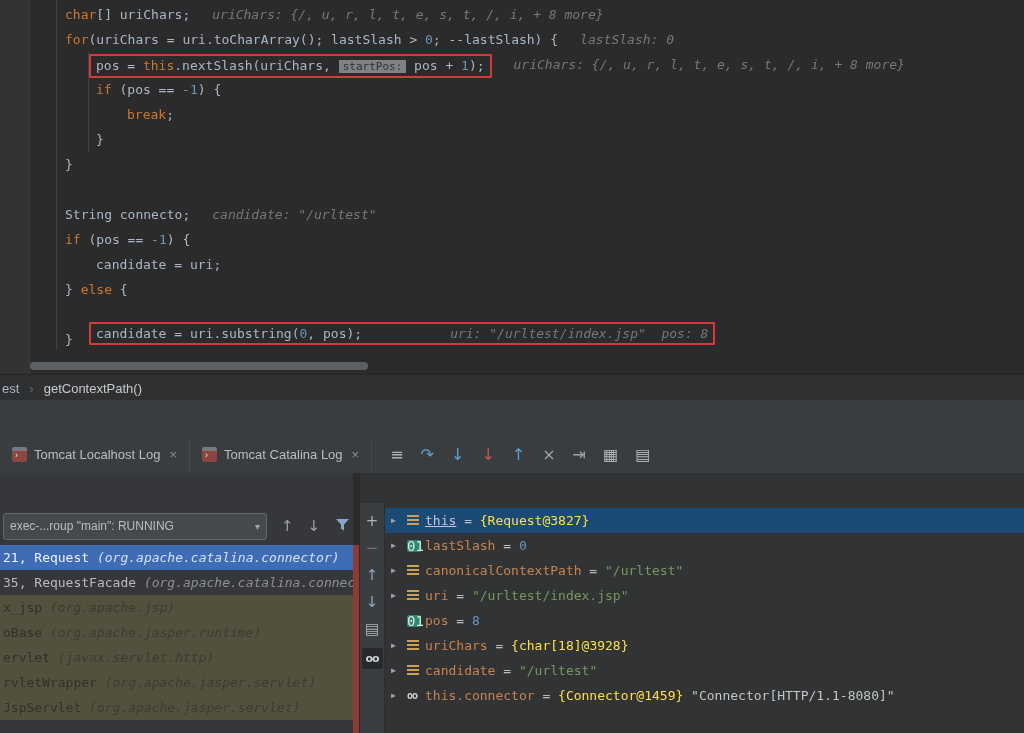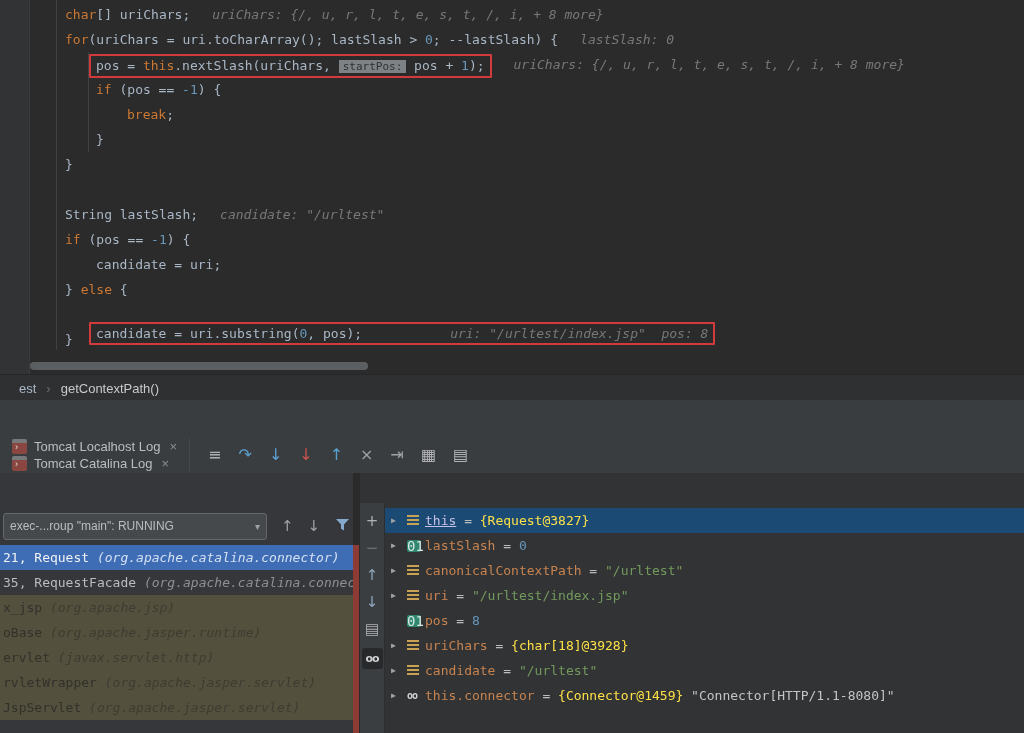--- a/index.html
+++ b/index.html
@@ -19,21 +19,21 @@
   .tk-chip{background:#7f8284;color:#2e3133;border-radius:0;padding:0 4px;font-size:11px;}
   .redbox{display:inline-block;line-height:19px;vertical-align:middle;border:2px solid #d23b3b;
           padding:0 5px;margin-left:-7px;border-radius:1px;}
   .redbox .tk-hint{margin-left:88px;}
   .hthumb{position:absolute;left:30px;top:362px;width:338px;height:8px;background:#5c5f61;border-radius:4px;}
 
   
   .breadcrumbs{position:absolute;left:0;top:374px;width:1024px;height:26px;background:#2e3032;
                border-top:1px solid #242627;display:flex;align-items:center;
                font-family:"Liberation Sans",sans-serif;font-size:13px;color:#a9b7c6;}
-  .bc-trail{margin-left:19px;}
+  .bc-trail{margin-left:2px;}
   .bc-sep{margin:0 10px;color:#6b6e70;}
   .bc-method{color:#c7cacc;}
 
   
   .debug-band{position:absolute;left:0;top:400px;width:1024px;height:73px;background:#3a3d3f;
               border-bottom:1px solid #26282a;font-family:"Liberation Sans",sans-serif;}
   .tab-row{position:absolute;left:0;top:37px;width:1024px;height:35px;display:flex;align-items:center;}
   .tab{display:flex;align-items:center;gap:7px;height:34px;padding:0 12px;border-right:1px solid #45484a;
        color:#bbbdbf;font-size:13px;cursor:default;}
   .console-icon{width:15px;height:15px;border-radius:2px;position:relative;
@@ -102,39 +102,39 @@
     <div class="iguide" style="left:88px;top:52px;height:100px;"></div>
     <div id="code-lines">
         <div class="cl" style="top: 2px; padding-left: 0px;"><span class="tk-kw">char</span><span class="tk-pl">[] uriChars;</span><span class="tk-hint">uriChars: {/, u, r, l, t, e, s, t, /, i, + 8 more}</span></div>
         <div class="cl" style="top: 27px; padding-left: 0px;"><span class="tk-kw">for</span><span class="tk-pl">(uriChars = uri.toCharArray(); lastSlash &gt; </span><span class="tk-num">0</span><span class="tk-pl">; --lastSlash) {</span><span class="tk-hint">lastSlash: 0</span></div>
         <div class="cl" style="top: 52px; padding-left: 31px;"><span class="redbox"><span class="tk-pl">pos = </span><span class="tk-kw">this</span><span class="tk-pl">.nextSlash(uriChars, </span><span class="tk-chip">startPos:</span><span class="tk-pl"> pos + </span><span class="tk-num">1</span><span class="tk-pl">);</span></span><span class="tk-hint">uriChars: {/, u, r, l, t, e, s, t, /, i, + 8 more}</span></div>
         <div class="cl" style="top: 77px; padding-left: 31px;"><span class="tk-kw">if</span><span class="tk-pl"> (pos == </span><span class="tk-num">-1</span><span class="tk-pl">) {</span></div>
         <div class="cl" style="top: 102px; padding-left: 62px;"><span class="tk-kw">break</span><span class="tk-pl">;</span></div>
         <div class="cl" style="top: 127px; padding-left: 31px;"><span class="tk-pl">}</span></div>
         <div class="cl" style="top: 152px; padding-left: 0px;"><span class="tk-pl">}</span></div>
         <div class="cl" style="top: 177px; padding-left: 0px;"></div>
-        <div class="cl" style="top: 202px; padding-left: 0px;"><span class="tk-pl">String lastSlash;</span><span class="tk-hint">candidate: "/urltest"</span></div>
+        <div class="cl" style="top: 202px; padding-left: 0px;"><span class="tk-pl">String connecto;</span><span class="tk-hint">candidate: "/urltest"</span></div>
         <div class="cl" style="top: 227px; padding-left: 0px;"><span class="tk-kw">if</span><span class="tk-pl"> (pos == </span><span class="tk-num">-1</span><span class="tk-pl">) {</span></div>
         <div class="cl" style="top: 252px; padding-left: 31px;"><span class="tk-pl">candidate = uri;</span></div>
         <div class="cl" style="top: 277px; padding-left: 0px;"><span class="tk-pl">} </span><span class="tk-kw">else</span><span class="tk-pl"> {</span></div>
         <div class="cl" style="top: 302px; padding-left: 31px; margin-top: 18px;"><span class="redbox"><span class="tk-pl">candidate = uri.substring(</span><span class="tk-num">0</span><span class="tk-pl">, pos);</span><span class="tk-hint">uri: "/urltest/index.jsp"  pos: 8</span></span></div>
         <div class="cl" style="top: 327px; padding-left: 0px;"><span class="tk-pl">}</span></div>
       </div>
     <div class="hthumb"></div>
   </div>
 
   <div class="breadcrumbs">
     <span class="bc-trail">est</span>
     <span class="bc-sep">›</span>
     <span class="bc-method">getContextPath()</span>
   </div>
 
   <div class="debug-band">
     <div class="tab-row">
-      <div id="tabs" style="display:flex;height:34px;flex-direction:column;">
+      <div id="tabs" style="display:flex;height:34px;">
           <div class="tab">
             <span class="console-icon"></span>
             <span class="tab-label">Tomcat Localhost Log</span>
             <span class="tab-close">×</span>
           </div>
           <div class="tab">
             <span class="console-icon"></span>
             <span class="tab-label">Tomcat Catalina Log</span>
             <span class="tab-close">×</span>
           </div>

